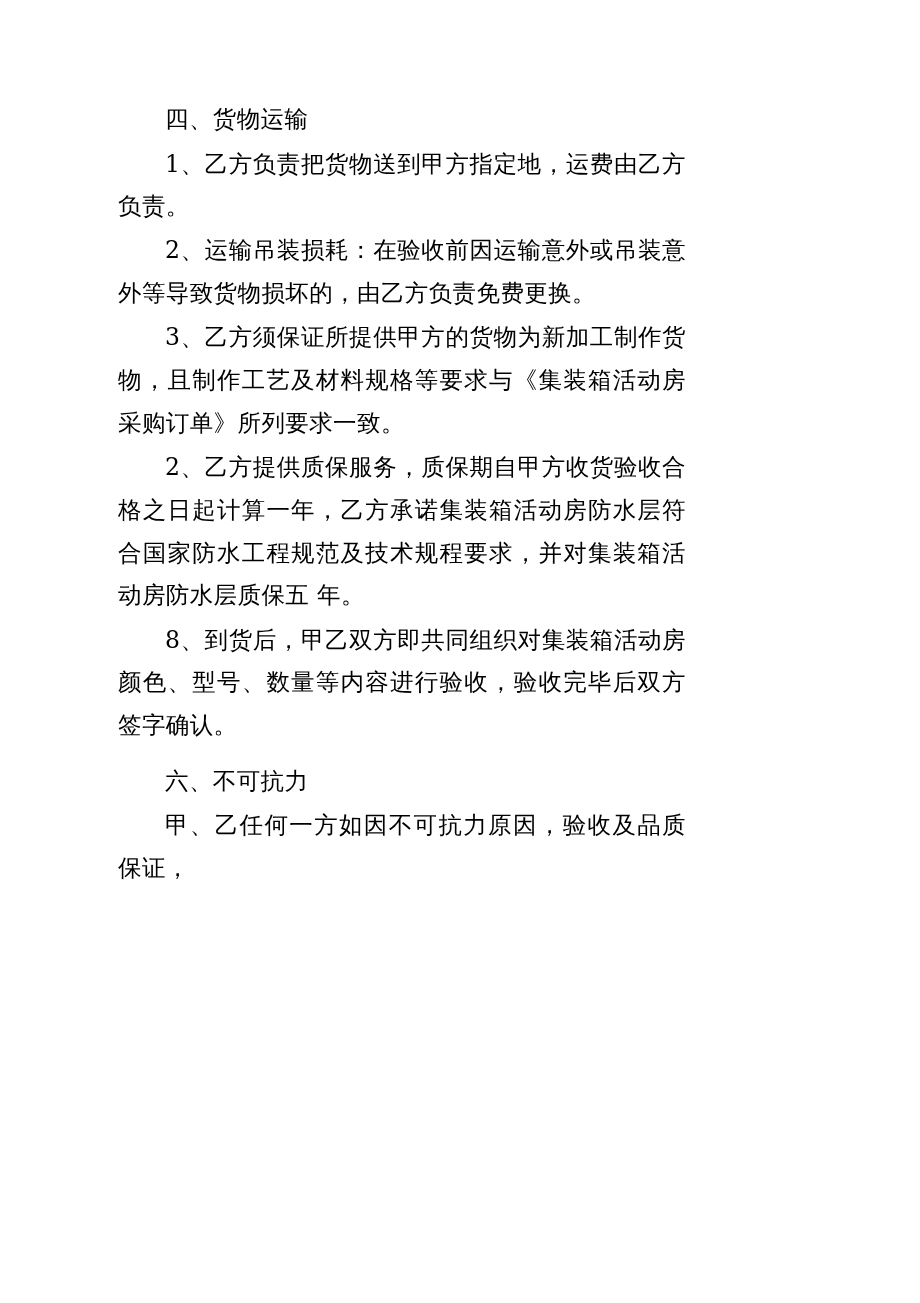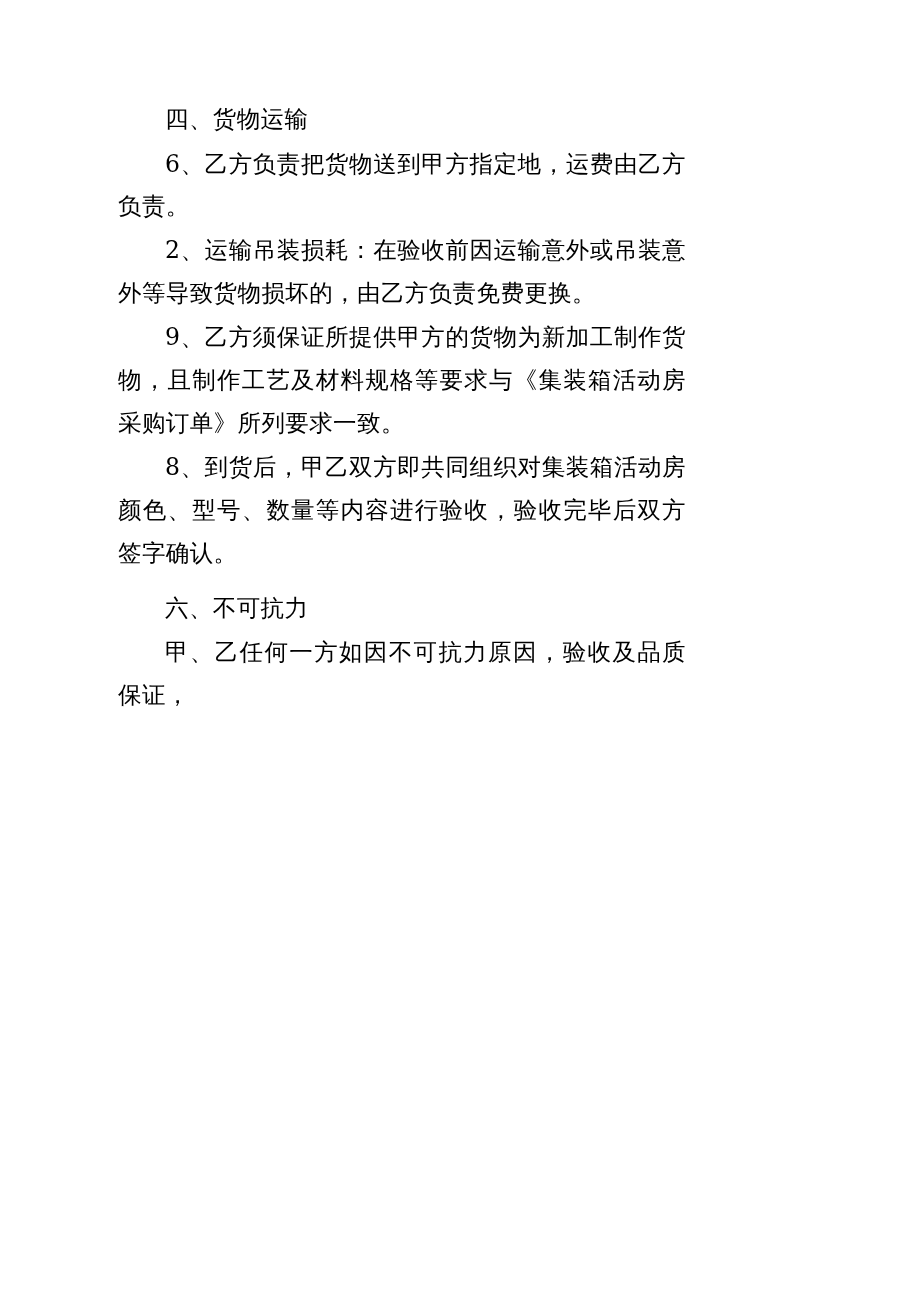--- a/index.html
+++ b/index.html
@@ -37,20 +37,21 @@
   p.gap-top {
     margin-top: 0.55em;
   }
 </style>
 </head>
 <body>
 
 <div class="page">
   <div class="doc-body">
     <p class="heading">四、货物运输</p>
-    <p>6、乙方负责把货物送到甲方指定地，运费由乙方负责。</p>
+    <p>1、乙方负责把货物送到甲方指定地，运费由乙方负责。</p>
     <p>2、运输吊装损耗：在验收前因运输意外或吊装意外等导致货物损坏的，由乙方负责免费更换。</p>
-    <p>9、乙方须保证所提供甲方的货物为新加工制作货物，且制作工艺及材料规格等要求与《集装箱活动房采购订单》所列要求一致。</p>
+    <p>3、乙方须保证所提供甲方的货物为新加工制作货物，且制作工艺及材料规格等要求与《集装箱活动房采购订单》所列要求一致。</p>
+    <p>2、乙方提供质保服务，质保期自甲方收货验收合格之日起计算一年，乙方承诺集装箱活动房防水层符合国家防水工程规范及技术规程要求，并对集装箱活动房防水层质保五 年。</p>
     <p>8、到货后，甲乙双方即共同组织对集装箱活动房颜色、型号、数量等内容进行验收，验收完毕后双方签字确认。</p>
     <p class="heading gap-top">六、不可抗力</p>
     <p>甲、乙任何一方如因不可抗力原因，验收及品质保证，</p>
   </div>
 </div>
 
 </body></html>

